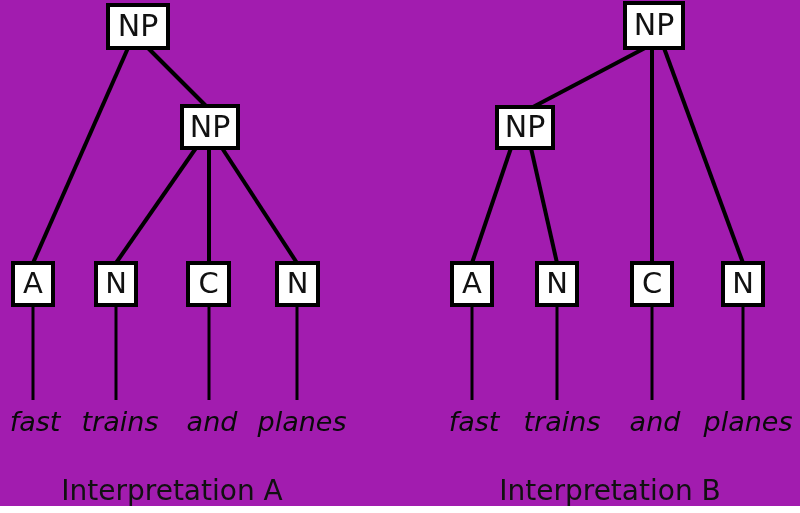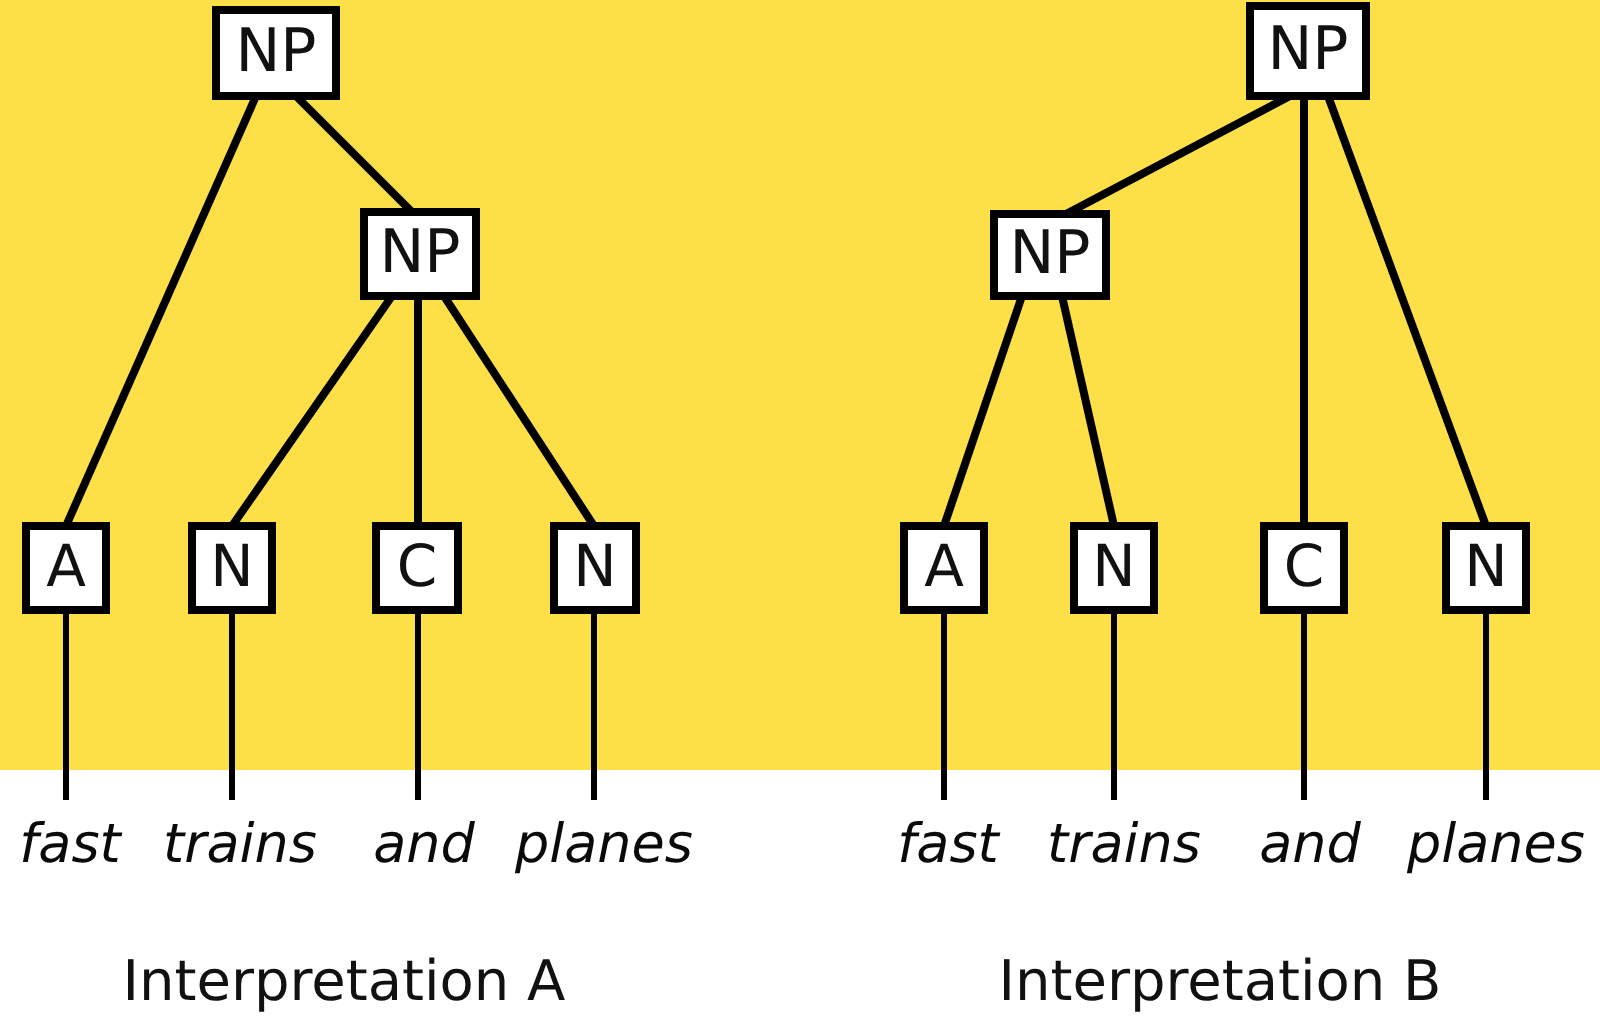--- a/index.html
+++ b/index.html
@@ -9,22 +9,22 @@
   }
   body {
     width: 800px;
     height: 513px;
     font-family: "DejaVu Sans", sans-serif;
     overflow: hidden;
   }
   #stage {
     position: relative;
     width: 800px;
-    height: 385px;
-    background: #fde047;
+    height: 506px;
+    background: #a21caf;
   }
   svg.tree-canvas {
     position: absolute;
     top: 0;
     left: 0;
     width: 800px;
     height: 513px;
   }
   .node-box {
     fill: #ffffff;

